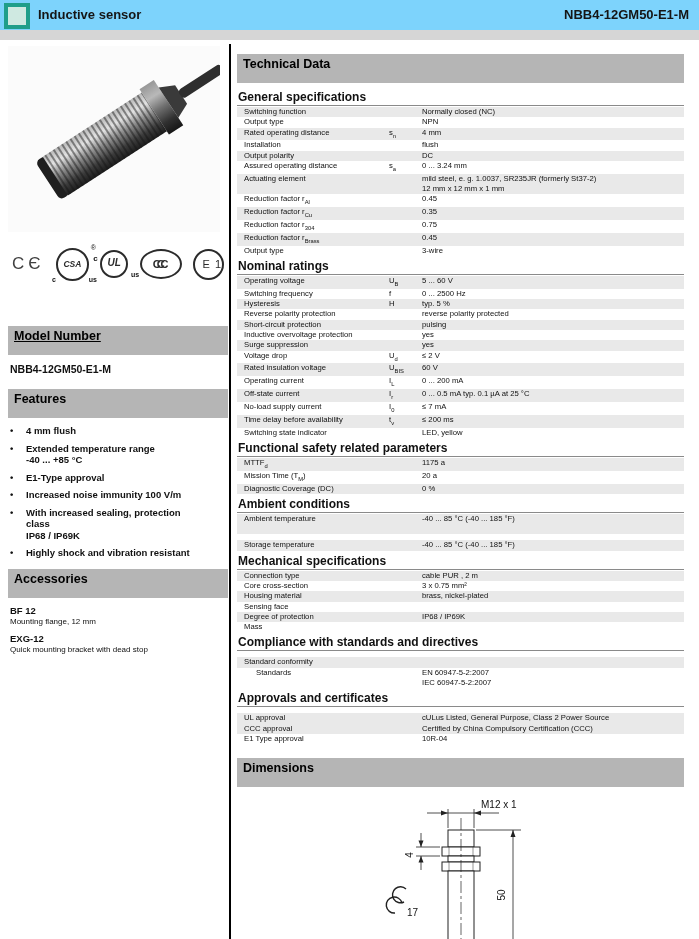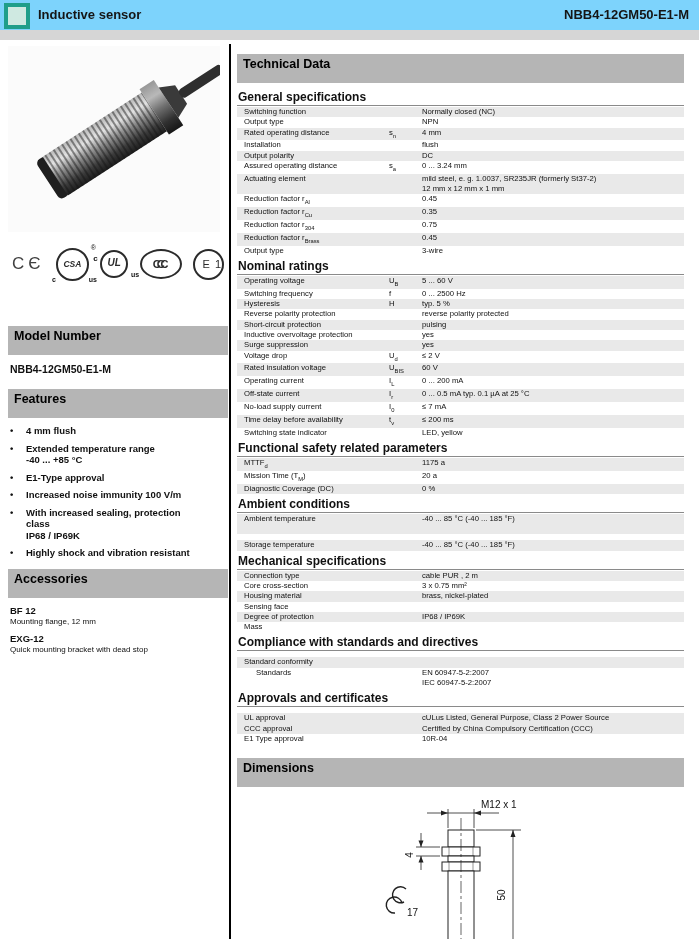--- a/index.html
+++ b/index.html
@@ -30,21 +30,21 @@
   .csa-reg{position:absolute;right:-7px;top:-4px;font-size:7px;}
   .ul-circle{display:inline-block;width:24px;height:24px;border:2.4px solid #2b2b2b;border-radius:50%;
              text-align:center;line-height:22px;font-size:10px;font-weight:bold;font-style:italic;color:#2b2b2b;}
   .ul-c{position:absolute;left:-7px;top:4px;font-size:8px;font-weight:bold;}
   .ul-us{position:absolute;right:-11px;bottom:0px;font-size:7px;font-weight:bold;}
   .ccc-wrap{display:inline-block;width:38px;height:26px;border:2px solid #2b2b2b;border-radius:50%;
             text-align:center;line-height:24px;}
   .ccc-txt{font-size:11px;font-weight:bold;letter-spacing:-4px;color:#2b2b2b;margin-left:-4px;}
   .e1-wrap{display:inline-block;width:27px;height:27px;border:2px solid #2b2b2b;border-radius:50%;
            text-align:right;line-height:27px;font-size:11px;color:#2b2b2b;letter-spacing:1px;}
-  .modelbar{margin-top:38px;}
+  .modelbar{margin-top:38px;text-decoration:underline;}
   .modelval{font-size:10.5px;font-weight:bold;margin:8px 0 0 2px;}
   .featbar{margin-top:14px;}
   .featlist{margin:7px 0 0 2px;}
   .feat{display:flex;margin-bottom:6px;}
   .feat .b{width:16px;font-weight:bold;font-size:9.5px;flex:none;}
   .feat .tx{font-weight:bold;font-size:9.5px;line-height:11.5px;}
   .accbar{margin-top:10px;}
   .acc-item{margin-top:7px;margin-left:2px;}
   .acc-code{font-size:9.5px;font-weight:bold;}
   .acc-desc{font-size:8px;margin-top:1px;}

